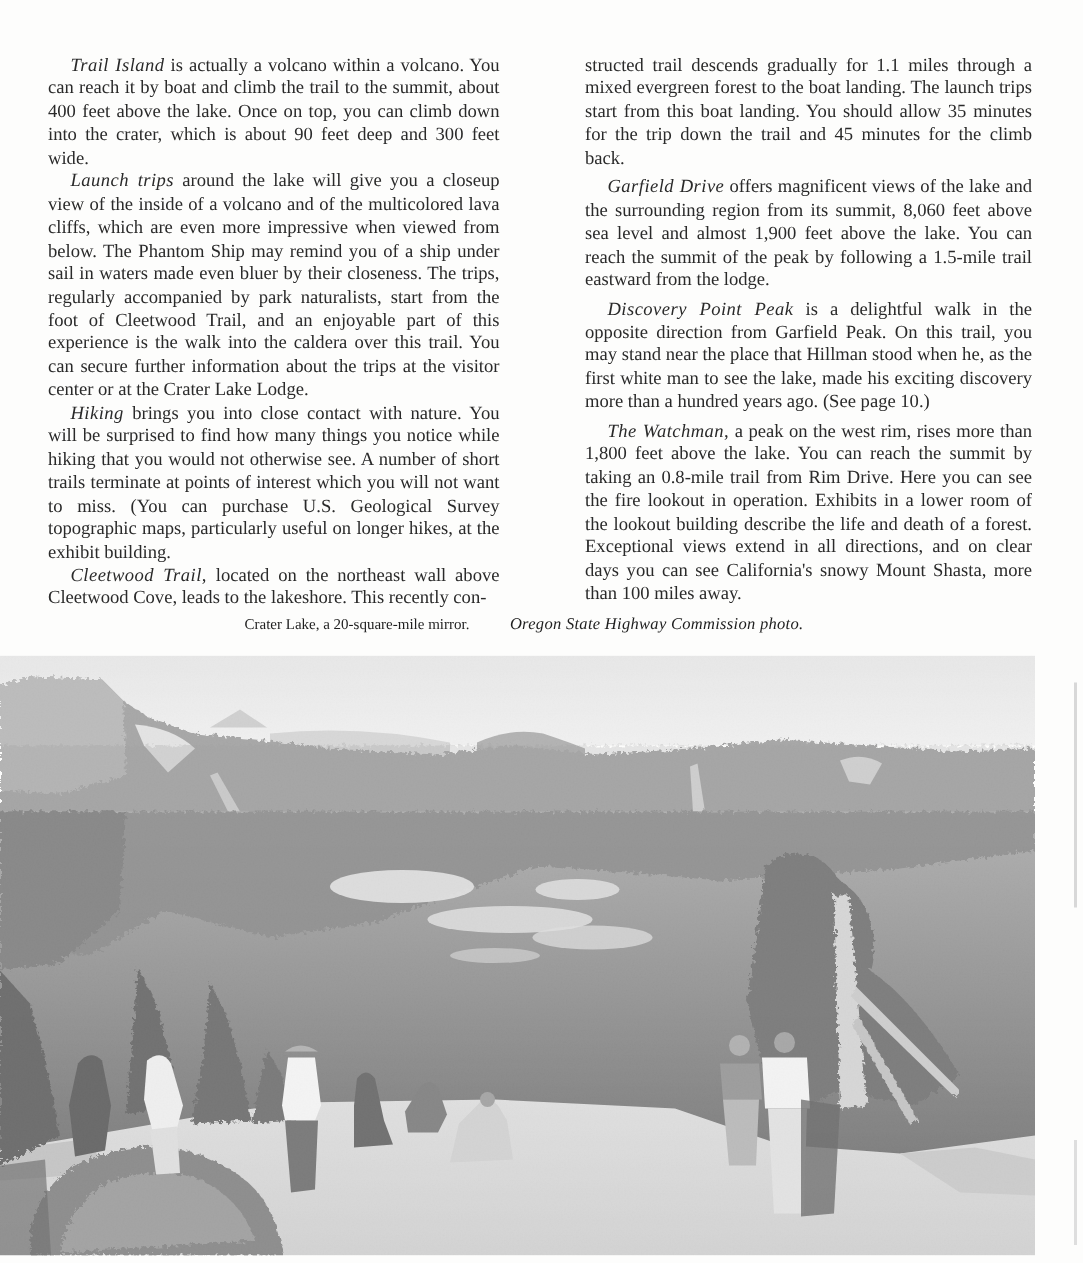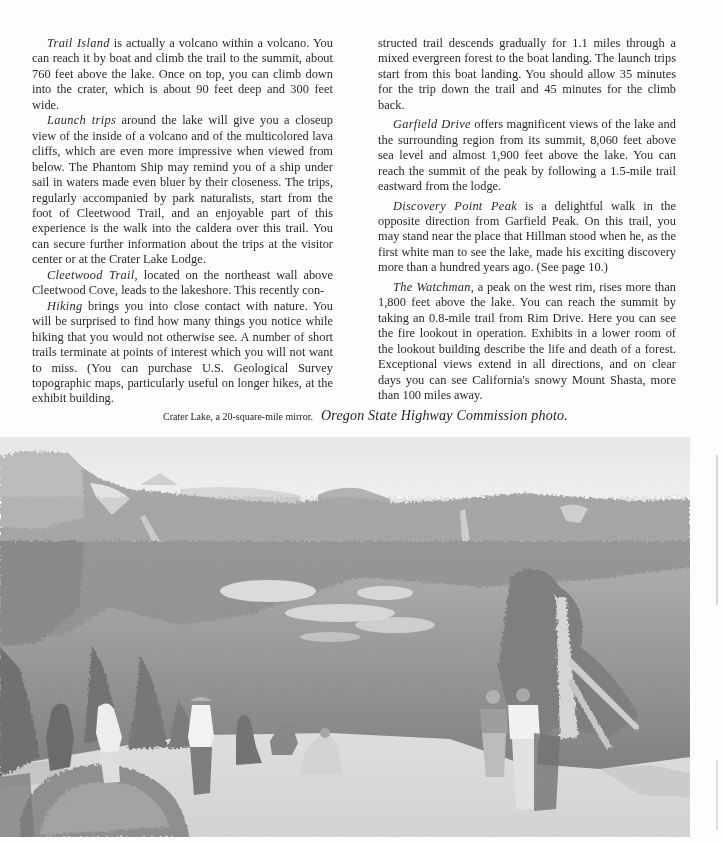--- a/index.html
+++ b/index.html
@@ -5,47 +5,47 @@
   html, body { margin: 0; padding: 0; background: #ffffff; }
   body { width: 722px; height: 842px; position: relative; overflow: hidden; }
   .page { position: absolute; left: 0; top: 0; width: 722px; height: 842px; background: #fdfdfc; }
   .col {
     position: absolute; top: 36px;
     font-family: "Liberation Serif", "DejaVu Serif", serif;
     font-size: 12.4px; line-height: 15.45px; color: #2a2a2a;
     text-align: justify; hyphens: manual;
   }
   .col.left { left: 32px; width: 301px; }
-  .col.right { left: 378px; width: 298px; }
+  .col.right { left: 390px; width: 298px; }
   .col p { margin: 0; text-indent: 15px; }
   .col.right p.gap { margin-top: 4px; }
   .col p.cont { text-indent: 0; }
   .col i { font-style: italic; letter-spacing: 0.3px; }
   .caption {
     position: absolute; top: 406px; left: 163px; width: 520px;
     font-family: "Liberation Serif", "DejaVu Serif", serif; color: #1e1e1e;
     white-space: nowrap;
   }
   .caption .main { font-size: 10px; }
-  .caption .credit { font-size: 14px; font-style: italic; margin-left: 4px; letter-spacing: 0.2px; }
+  .caption .credit { font-size: 11px; font-style: italic; margin-left: 23px; letter-spacing: 0.2px; }
   .photo { position: absolute; left: 0; top: 437px; width: 690px; height: 400px; overflow: hidden; }
   .photo svg { display: block; }
   .edge-mark { position: absolute; left: 716px; top: 455px; width: 2px; height: 150px; background: #d8d8d8; }
   .edge-mark2 { position: absolute; left: 716px; top: 760px; width: 2px; height: 70px; background: #dedede; }
 </style>
 </head>
 <body>
 
 <div class="page">
 
   <div class="col left">
-    <p><i>Trail Island</i><span> is actually a volcano within a volcano.  You can reach it by boat and climb the trail to the summit, about 760 feet above the lake.  Once on top, you can climb down into the crater, which is about 90 feet deep and 300 feet wide.</span></p>
+    <p><i>Trail Island</i><span> is actually a volcano within a volcano.  You can reach it by boat and climb the trail to the summit, about 400 feet above the lake.  Once on top, you can climb down into the crater, which is about 90 feet deep and 300 feet wide.</span></p>
     <p><i>Launch trips</i><span> around the lake will give you a closeup view of the inside of a volcano and of the multicolored lava cliffs, which are even more impressive when viewed from below. The Phantom Ship may remind you of a ship under sail in waters made even bluer by their closeness.  The trips, regu­larly accompanied by park naturalists, start from the foot of Cleetwood Trail, and an enjoyable part of this experience is the walk into the caldera over this trail.  You can secure further information about the trips at the visitor center or at the Crater Lake Lodge.</span></p>
+    <p><i>Hiking</i><span> brings you into close contact with nature.  You will be surprised to find how many things you notice while hiking that you would not otherwise see.  A number of short trails terminate at points of interest which you will not want to miss.  (You can purchase U.S. Geological Survey topographic maps, particularly useful on longer hikes, at the exhibit building.</span></p>
     <p><i>Cleetwood Trail,</i><span> located on the northeast wall above Cleetwood Cove, leads to the lakeshore.  This recently con-</span></p>
-    <p><i>Hiking</i><span> brings you into close contact with nature.  You will be surprised to find how many things you notice while hiking that you would not otherwise see.  A number of short trails terminate at points of interest which you will not want to miss.  (You can purchase U.S. Geological Survey topographic maps, particularly useful on longer hikes, at the exhibit building.</span></p>
   </div>
 
   <div class="col right">
     <p class="cont">structed trail descends gradually for 1.1 miles through a mixed evergreen forest to the boat landing.  The launch trips start from this boat landing.  You should allow 35 minutes for the trip down the trail and 45 minutes for the climb back.</p>
     <p class="gap"><i>Garfield Drive</i><span> offers magnificent views of the lake and the surrounding region from its summit, 8,060 feet above sea level and almost 1,900 feet above the lake.  You can reach the summit of the peak by following a 1.5-mile trail eastward from the lodge.</span></p>
     <p class="gap"><i>Discovery Point Peak</i><span> is a delightful walk in the opposite direction from Garfield Peak.  On this trail, you may stand near the place that Hillman stood when he, as the first white man to see the lake, made his exciting discovery more than a hundred years ago.  (See page 10.)</span></p>
     <p class="gap"><i>The Watchman,</i><span> a peak on the west rim, rises more than 1,800 feet above the lake.  You can reach the summit by taking an 0.8-mile trail from Rim Drive.  Here you can see the fire lookout in operation.  Exhibits in a lower room of the lookout building describe the life and death of a forest. Exceptional views extend in all directions, and on clear days you can see California's snowy Mount Shasta, more than 100 miles  away.</span></p>
   </div>
 
   <div class="caption">

